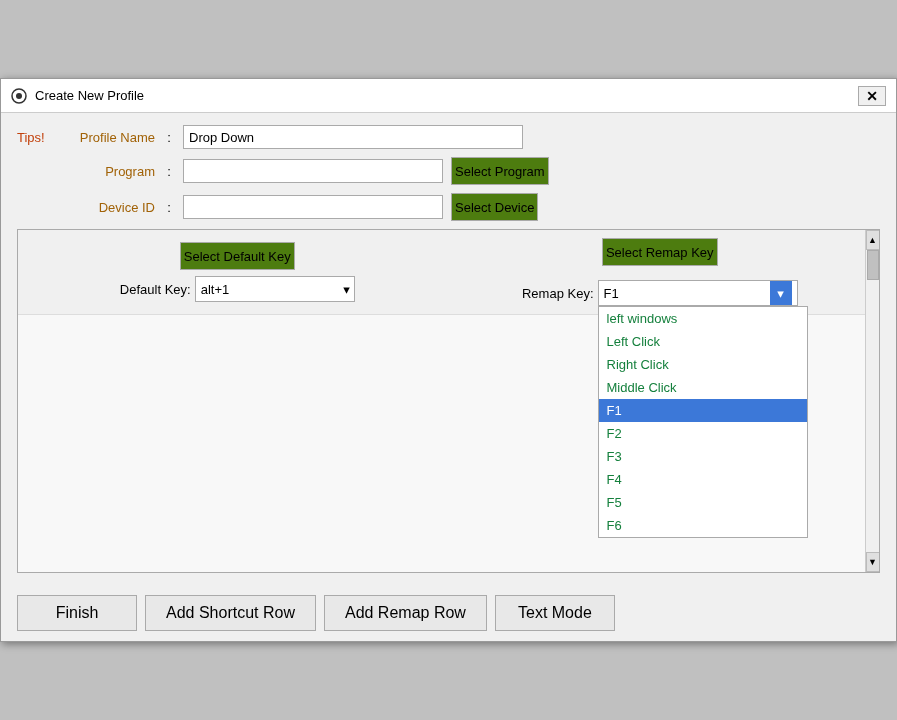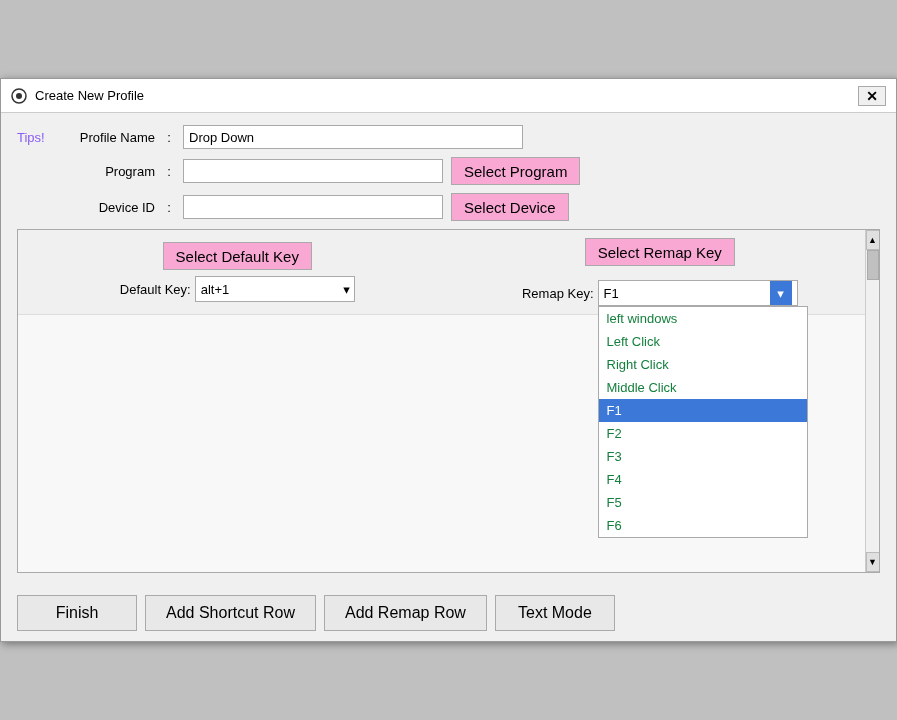--- a/index.html
+++ b/index.html
@@ -71,52 +71,52 @@
       gap: 8px;
     }
 
     .form-row {
       display: flex;
       align-items: center;
       gap: 8px;
     }
 
     .tips-label {
-      color: #8b5cf6;
+      color: #c2410c;
       font-size: 13px;
       width: 40px;
     }
 
     .field-label {
       width: 90px;
       text-align: right;
-      color: #000000;
+      color: #a16207;
     }
 
     .colon {
       width: 12px;
       text-align: center;
     }
 
     .text-input {
       border: 1px solid #aaa;
       background: white;
       padding: 3px 5px;
       height: 24px;
       width: 260px;
       outline: none;
     }
 
     .btn {
       border: 1px solid #aaa;
-      background: #f9a8d4;
-      padding: 3px 12px;
+      background: #4d7c0f;
+      padding: 3px 3px;
       height: 28px;
       cursor: pointer;
-      font-size: 15px;
+      font-size: 13px;
       white-space: nowrap;
     }
 
     .profile-name-input {
       width: 340px;
       border: 1px solid #aaa;
       background: white;
       padding: 3px 5px;
       height: 24px;
       outline: none;

